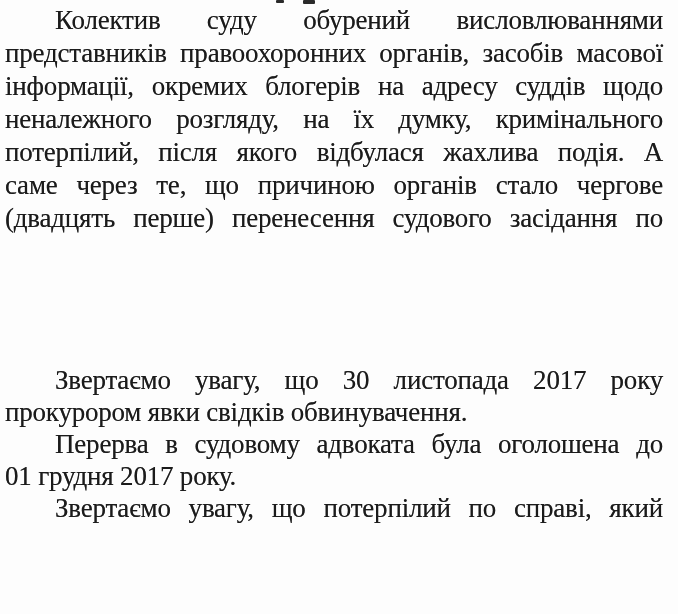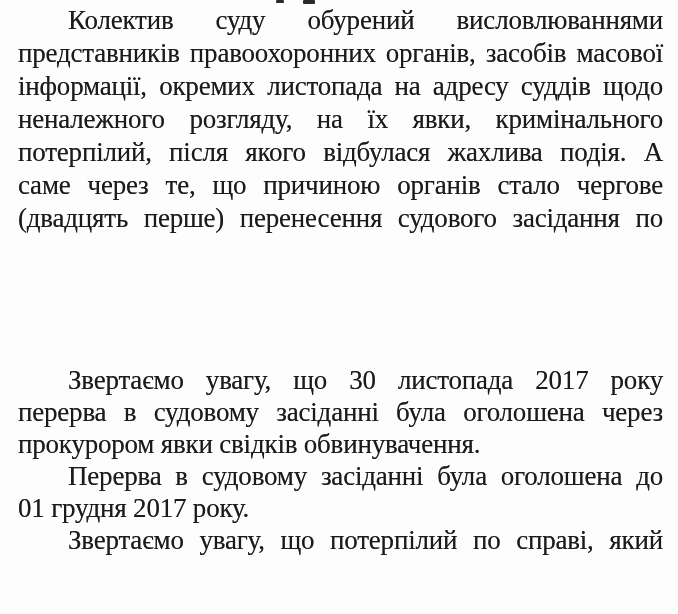--- a/index.html
+++ b/index.html
@@ -10,21 +10,21 @@
     width: 678px;
     height: 614px;
     background: #fdfdfd;
     overflow: hidden;
   }
   .page {
     position: relative;
     box-sizing: border-box;
     width: 678px;
     height: 614px;
-    padding: 4px 15px 0 18px;
+    padding: 4px 15px 0 5px;
     background: #fdfdfd;
     color: #1b1b1b;
     font-family: "Liberation Serif", "DejaVu Serif", serif;
     font-size: 27px;
     letter-spacing: -0.2px;
     overflow: hidden;
     filter: blur(0.2px);
     text-shadow: 0 0 0.5px rgba(0,0,0,0.55);
   }
   .para {
@@ -59,37 +59,36 @@
 <body>
 
 <div class="page">
 
   <span class="speck speck-1"></span>
   <span class="speck speck-2"></span>
 
   <div class="para para-top">
     <span class="ln ind">Колектив суду обурений висловлюваннями</span>
     <span class="ln">представників правоохоронних органів, засобів масової</span>
-    <span class="ln">інформації, окремих листопада на адресу суддів щодо</span>
-    <span class="ln">неналежного розгляду, на їх явки, кримінального</span>
+    <span class="ln">інформації, окремих блогерів на адресу суддів щодо</span>
+    <span class="ln">неналежного розгляду, на їх думку, кримінального</span>
     <span class="ln">потерпілий, після якого відбулася жахлива подія. А</span>
     <span class="ln">саме через те, що причиною органів стало чергове</span>
     <span class="ln">(двадцять перше) перенесення судового засідання по</span>
   </div>
 
   <div class="gap"></div>
 
   <div class="para para-bot">
     <span class="ln ind">Звертаємо увагу, що 30 листопада 2017 року</span>
-    <span class="ln">перерва в судовому засіданні була оголошена через</span>
     <span class="ln left">прокурором явки свідків обвинувачення.</span>
   </div>
 
   <div class="para para-bot">
-    <span class="ln ind">Перерва в судовому засіданні була оголошена до</span>
+    <span class="ln ind">Перерва в судовому адвоката була оголошена до</span>
     <span class="ln left">01 грудня 2017 року.</span>
   </div>
 
   <div class="para para-bot">
     <span class="ln ind">Звертаємо увагу, що потерпілий по справі, який</span>
   </div>
 
 </div>
 
 </body></html>

